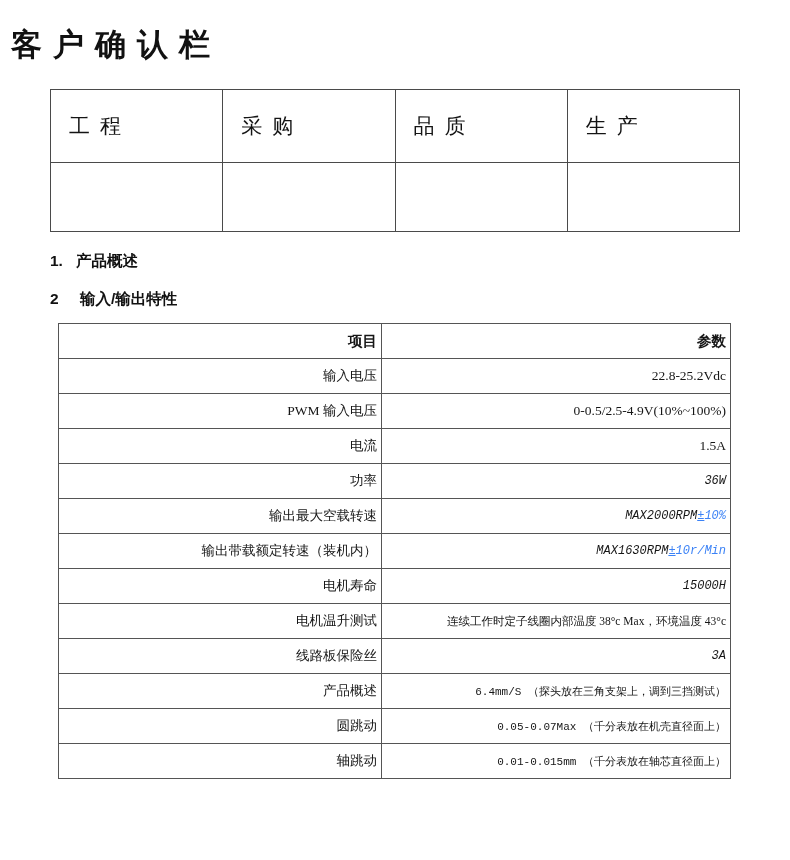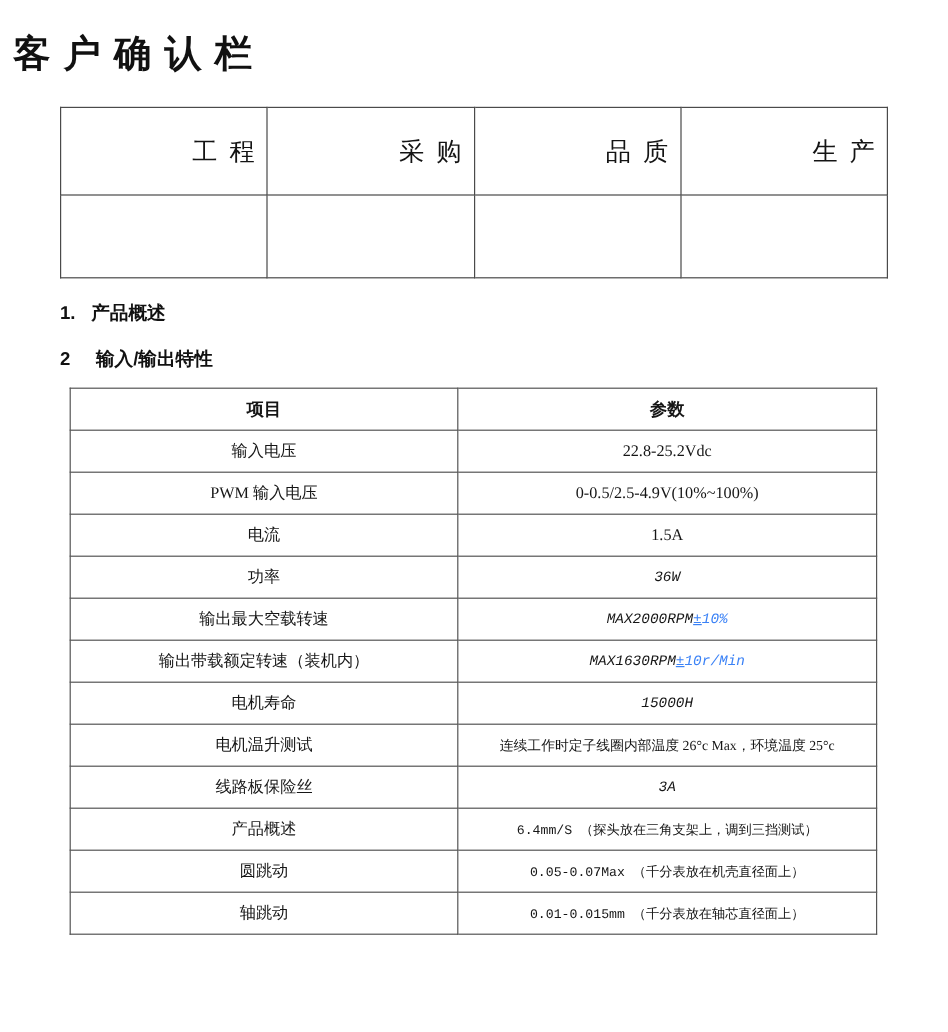--- a/index.html
+++ b/index.html
@@ -48,21 +48,20 @@
   }
   table.approval td {
     border: 1px solid #4a4a4a;
     height: 72px;
     vertical-align: middle;
     padding: 0 0 0 18px;
     font-size: 21px;
     letter-spacing: 10px;
     color: #141414;
     font-family: "Liberation Serif", "DejaVu Serif", serif;
-    text-align: right;
   }
   table.approval tr.blank-row td {
     height: 68px;
   }
 
   
   .section-head {
     font-family: "Liberation Sans", "DejaVu Sans", sans-serif;
     font-weight: 700;
     font-size: 15.5px;
@@ -102,21 +101,21 @@
   table.spec {
     border-collapse: collapse;
     table-layout: fixed;
     width: 672px;
   }
   table.spec col.c-item { width: 323px; }
   table.spec col.c-val  { width: 349px; }
 
   table.spec td, table.spec th {
     border: 1px solid #555555;
-    text-align: center;
+    text-align: right;
     vertical-align: middle;
     padding: 0 4px;
     height: 34px;
     font-size: 13.5px;
     font-family: "Liberation Serif", "DejaVu Serif", serif;
     color: #161616;
     font-weight: 400;
   }
   table.spec tr.head td {
     font-weight: 700;
@@ -214,21 +213,21 @@
           <tr>
             <td>输出带载额定转速（装机内）</td>
             <td class="val-mono"><span>MAX1630RPM</span><span class="tol"><span class="pm">±</span>10r/Min</span></td>
           </tr>
           <tr>
             <td>电机寿命</td>
             <td class="val-mono">15000H</td>
           </tr>
           <tr>
             <td>电机温升测试</td>
-            <td class="val-small">连续工作时定子线圈内部温度 26°c Max，环境温度 25°c</td>
+            <td class="val-small">连续工作时定子线圈内部温度 38°c Max，环境温度 43°c</td>
           </tr>
           <tr>
             <td>线路板保险丝</td>
             <td class="val-mono">3A</td>
           </tr>
           <tr>
             <td>产品概述</td>
             <td class="val-small-mono">6.4mm/S  （探头放在三角支架上，调到三挡测试）</td>
           </tr>
           <tr>

